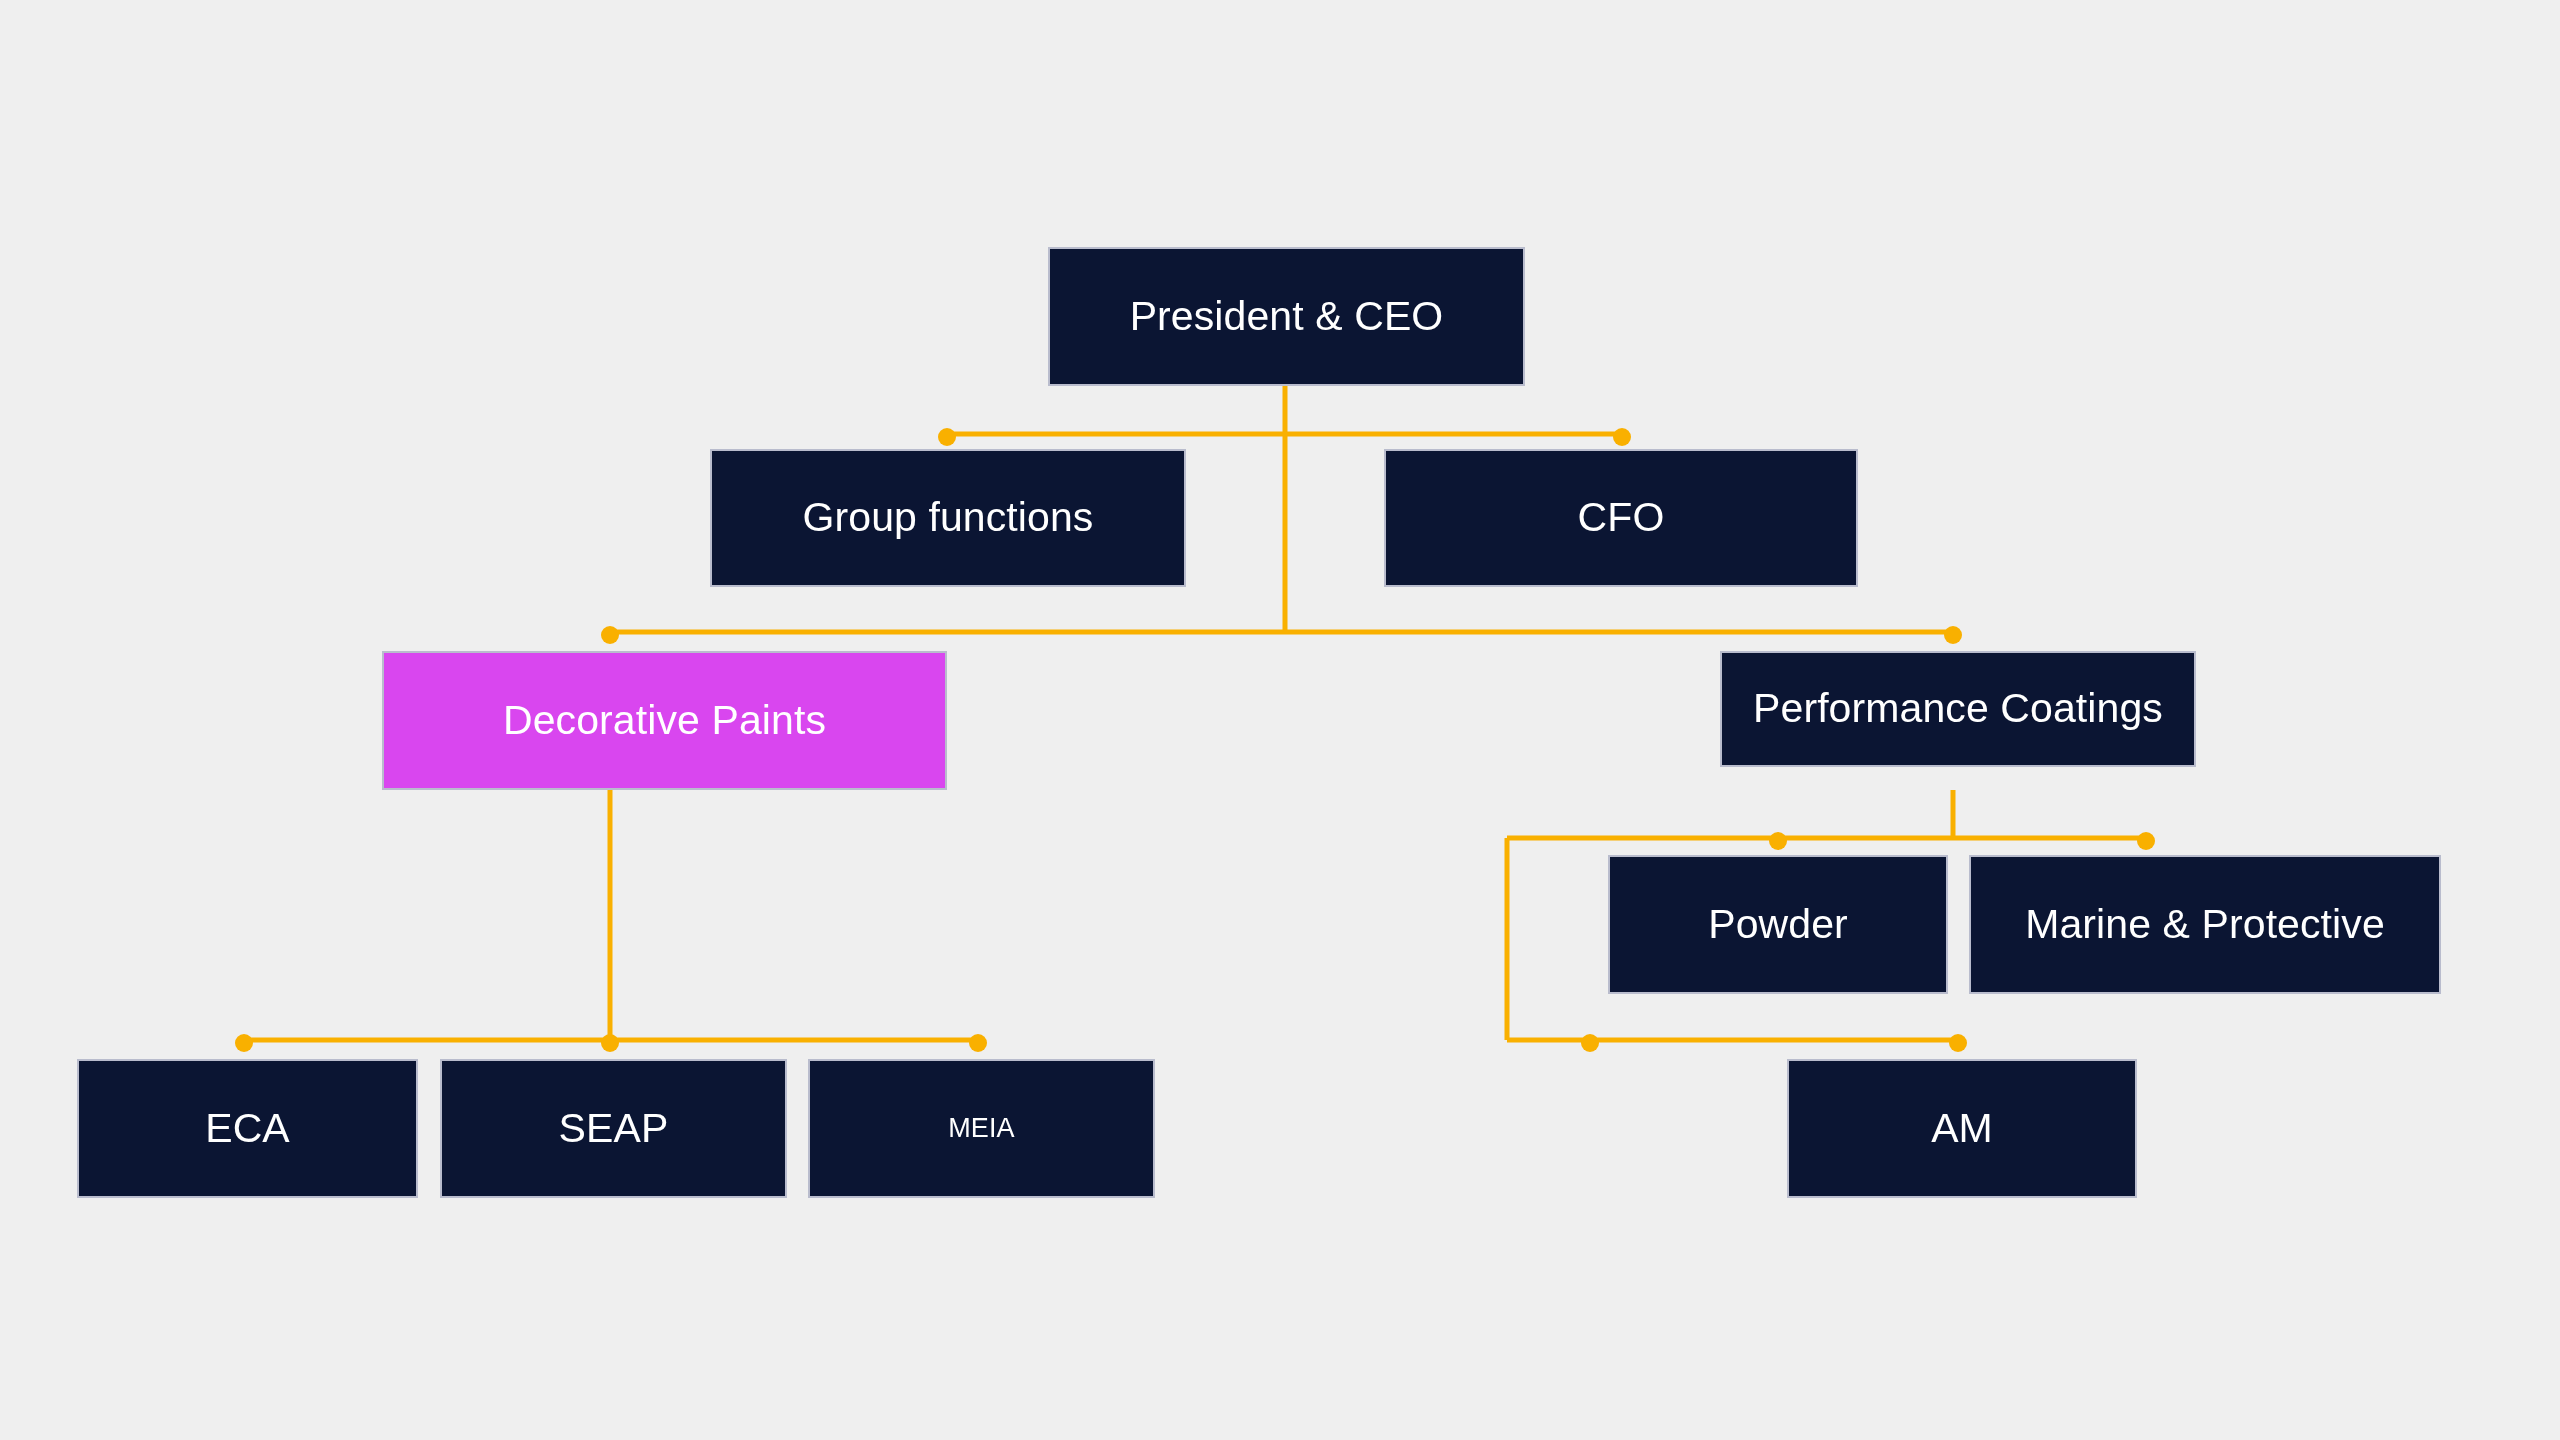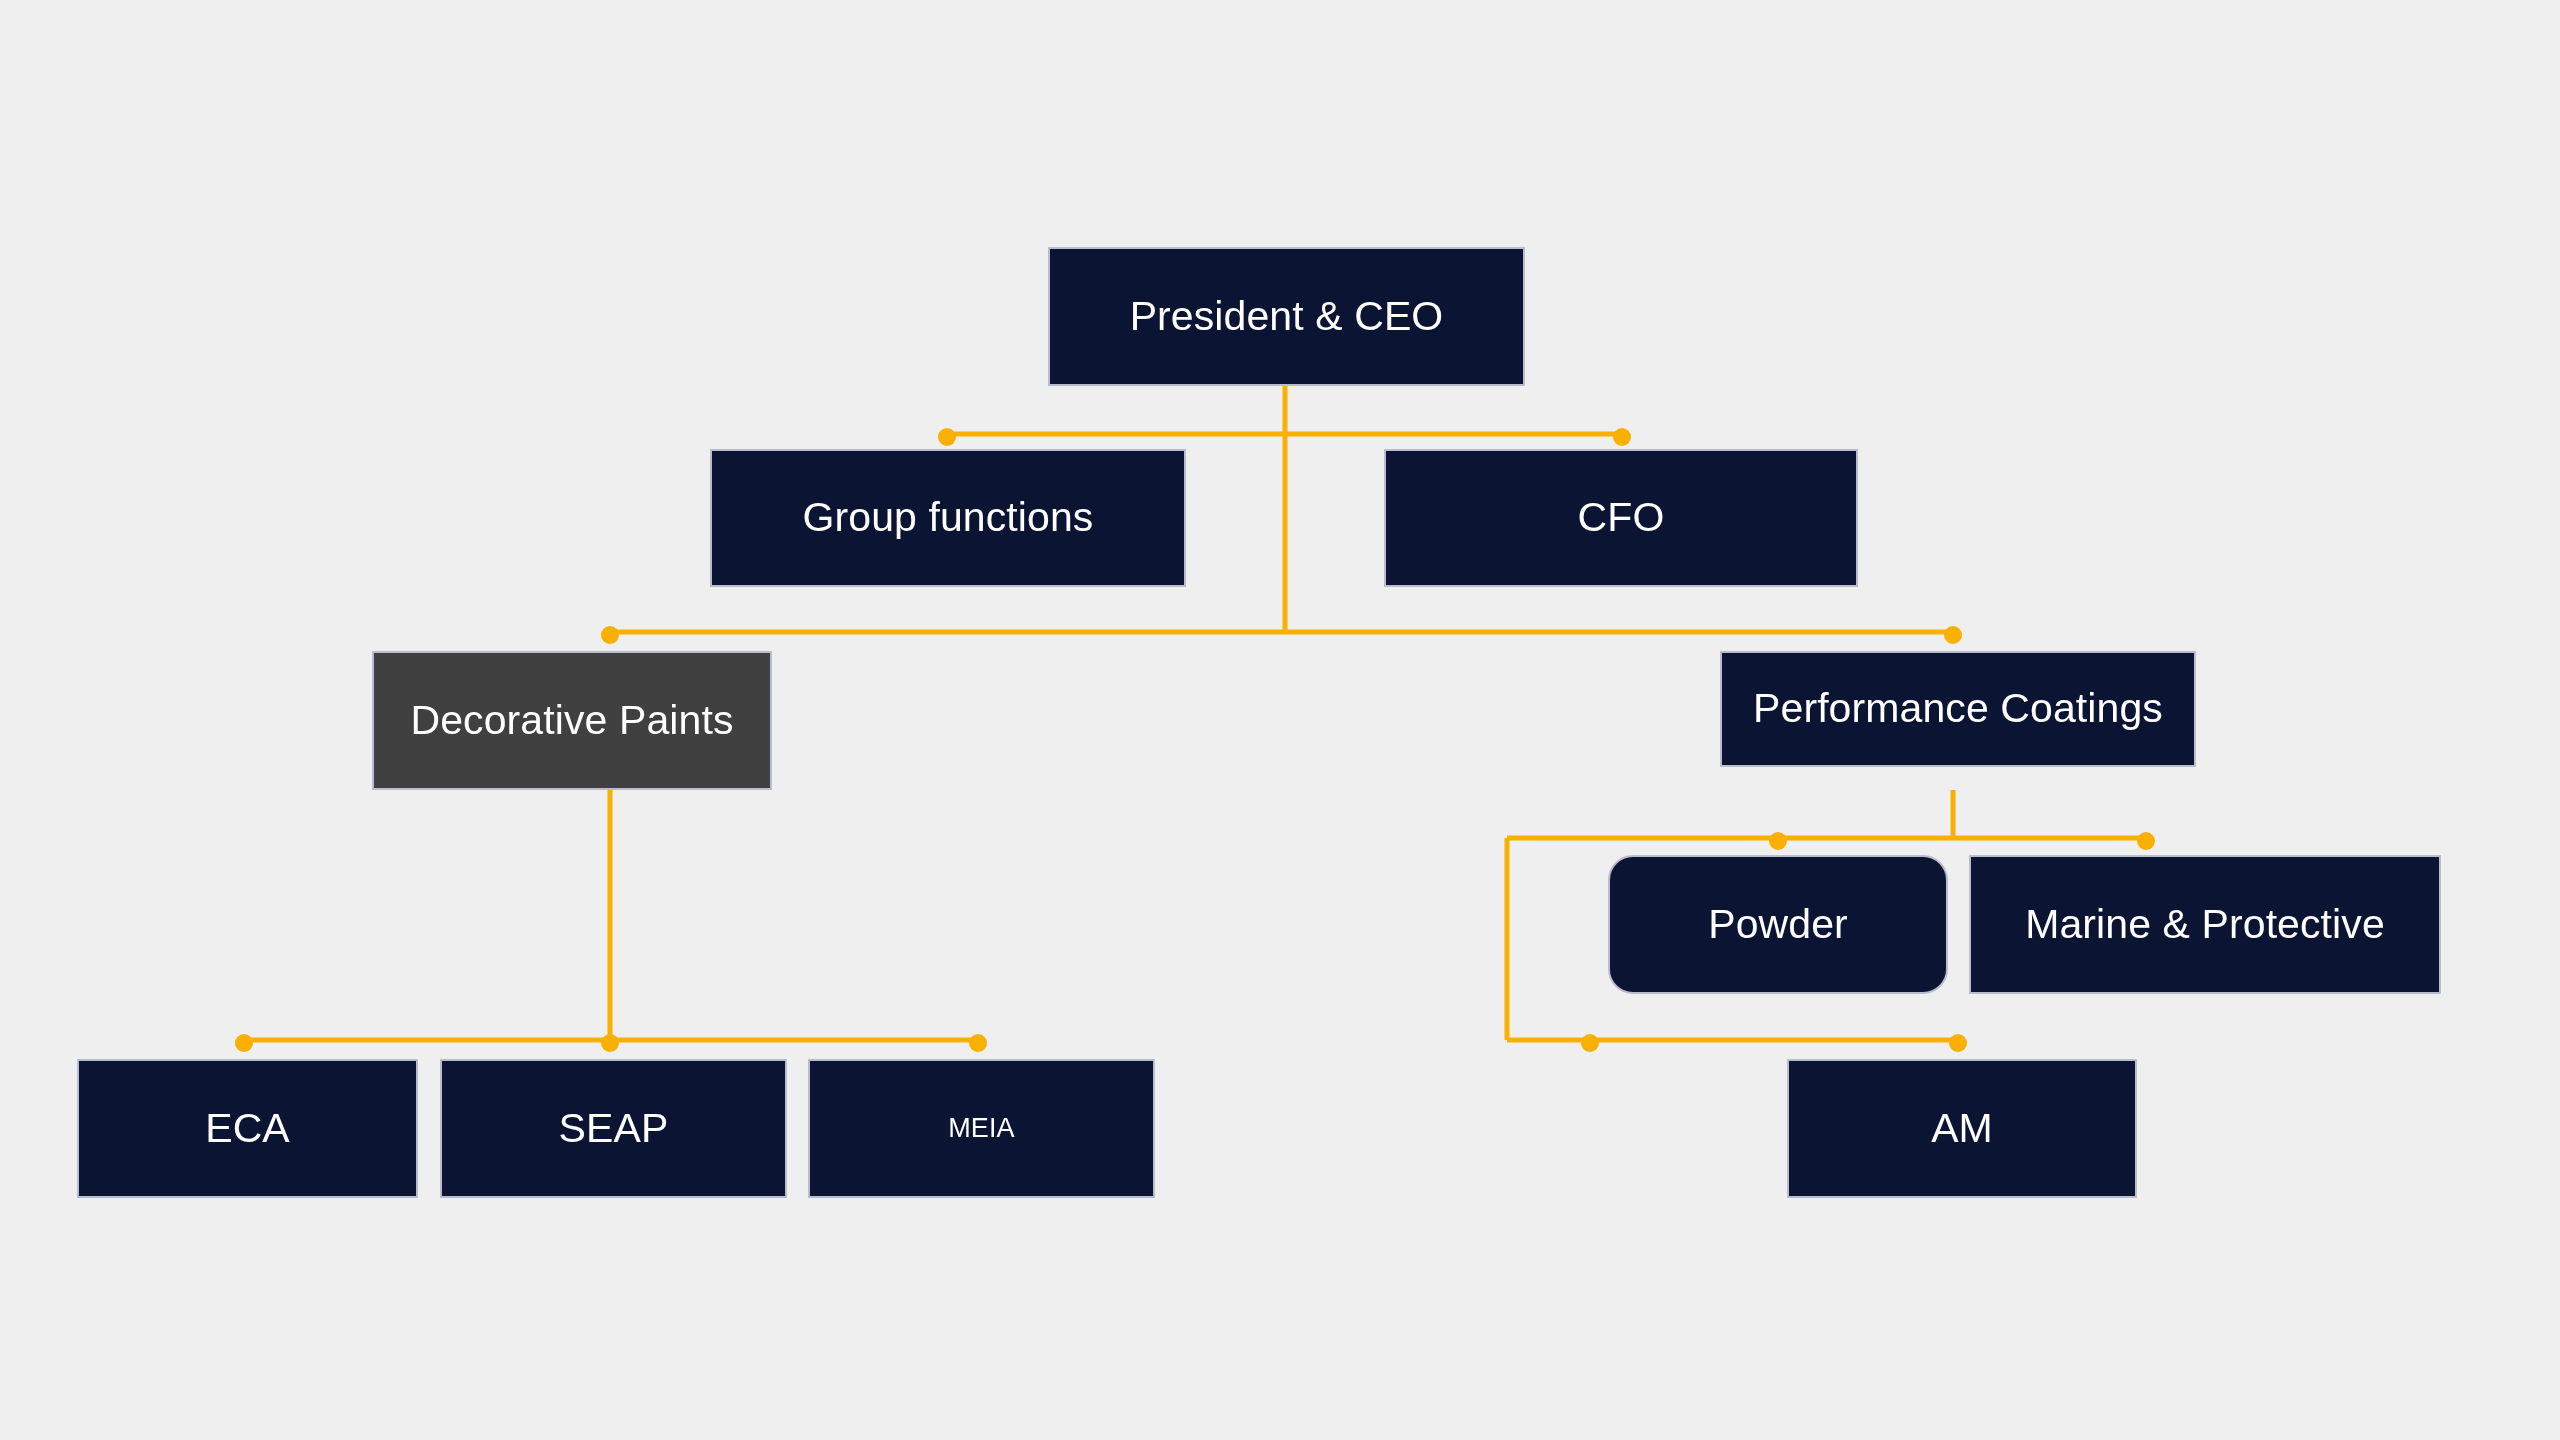--- a/index.html
+++ b/index.html
@@ -99,29 +99,29 @@
   </div>
 
   <div class="node" style="left: 710px; top: 449px; width: 476px; height: 138px; background: rgb(11, 21, 51); border-color: rgb(185, 188, 205);">
     <span class="node-label" style="color: rgb(255, 255, 255); font-size: 41px;">Group functions</span>
   </div>
 
   <div class="node" style="left: 1384px; top: 449px; width: 474px; height: 138px; background: rgb(11, 21, 51); border-color: rgb(185, 188, 205);">
     <span class="node-label" style="color: rgb(255, 255, 255); font-size: 41px;">CFO</span>
   </div>
 
-  <div class="node" style="left: 372px; top: 651px; width: 400px; height: 139px; background: #404040; border-color: rgb(185, 188, 205);">
+  <div class="node" style="left: 382px; top: 651px; width: 565px; height: 139px; background: #d946ef; border-color: rgb(185, 188, 205);">
     <span class="node-label" style="color: rgb(255, 255, 255); font-size: 41px;">Decorative Paints</span>
   </div>
 
   <div class="node" style="left: 1720px; top: 651px; width: 476px; height: 116px; background: rgb(11, 21, 51); border-color: rgb(185, 188, 205);">
     <span class="node-label" style="color: rgb(255, 255, 255); font-size: 41px;">Performance Coatings</span>
   </div>
 
-  <div class="node" style="left: 1608px; top: 855px; width: 340px; height: 139px; background: rgb(11, 21, 51); border-color: rgb(185, 188, 205); border-radius: 25px;">
+  <div class="node" style="left: 1608px; top: 855px; width: 340px; height: 139px; background: rgb(11, 21, 51); border-color: rgb(185, 188, 205);">
     <span class="node-label" style="color: rgb(255, 255, 255); font-size: 41px;">Powder</span>
   </div>
 
   <div class="node" style="left: 1969px; top: 855px; width: 472px; height: 139px; background: rgb(11, 21, 51); border-color: rgb(185, 188, 205);">
     <span class="node-label" style="color: rgb(255, 255, 255); font-size: 41px;">Marine &amp; Protective</span>
   </div>
 
   <div class="node" style="left: 77px; top: 1059px; width: 341px; height: 139px; background: rgb(11, 21, 51); border-color: rgb(185, 188, 205);">
     <span class="node-label" style="color: rgb(255, 255, 255); font-size: 41px;">ECA</span>
   </div>

